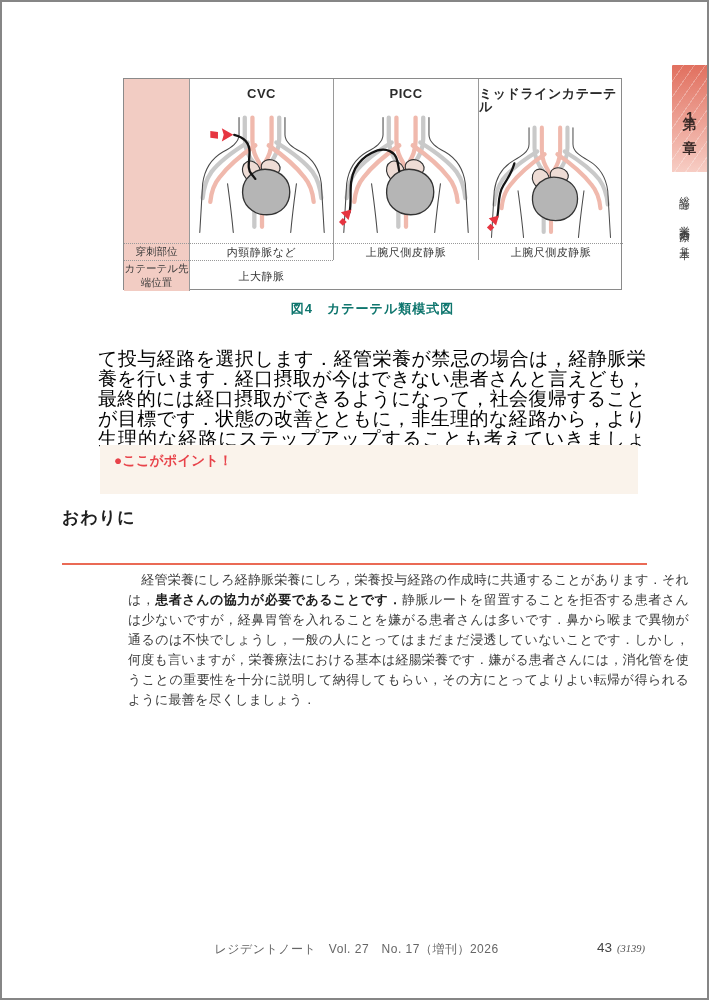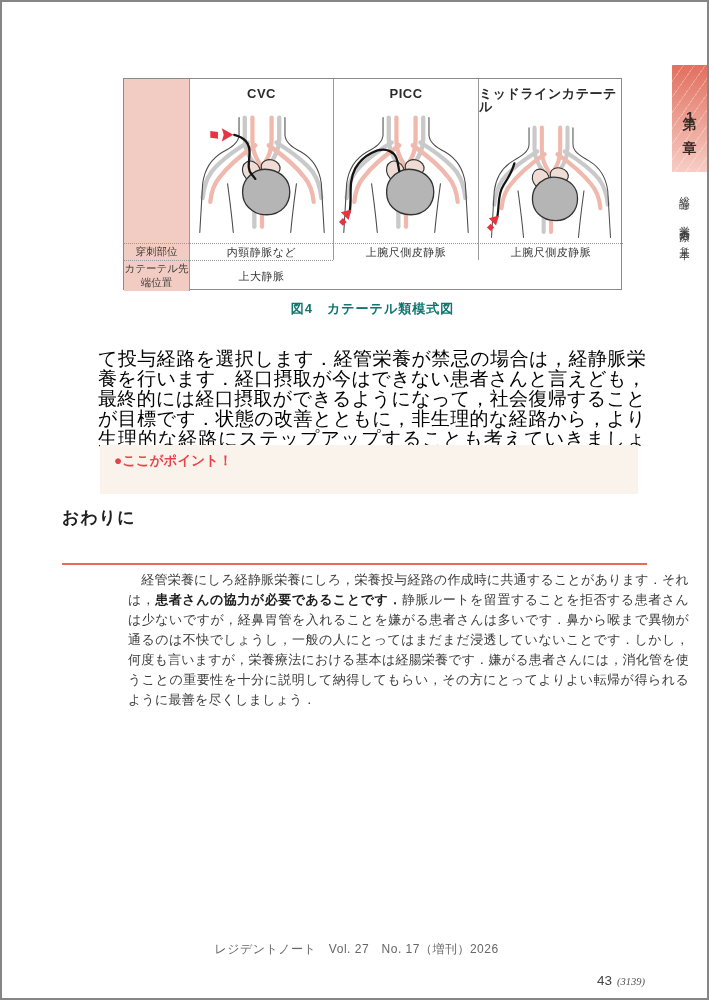--- a/index.html
+++ b/index.html
@@ -73,21 +73,21 @@
   .chapter-sub{
     position:absolute;left:676px;top:186px;height:200px;
     writing-mode:vertical-rl;font-size:10.5px;color:#3d3d3d;letter-spacing:2px;
   }
   
   .footer-journal{
     position:absolute;left:0;top:939px;width:709px;text-align:center;
     font-size:12px;color:#666;letter-spacing:.5px;
   }
   .footer-page{
-    position:absolute;left:595px;top:938px;font-size:13.5px;color:#444;margin-top:33px;
+    position:absolute;left:595px;top:938px;font-size:13.5px;color:#444;
   }
   .footer-page .alt{
     font-family:"Liberation Serif","DejaVu Serif",serif;font-style:italic;
     font-size:10.5px;color:#555;margin-left:5px;
   }
 </style>
 </head>
 <body>
 
 <div class="fig-table">

